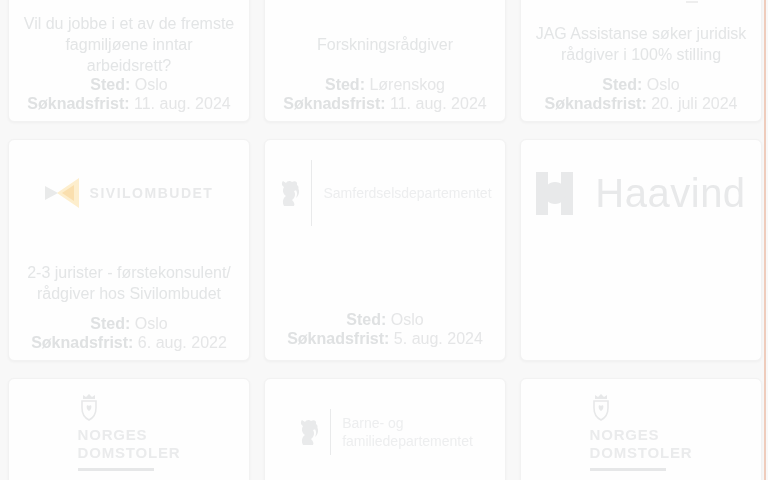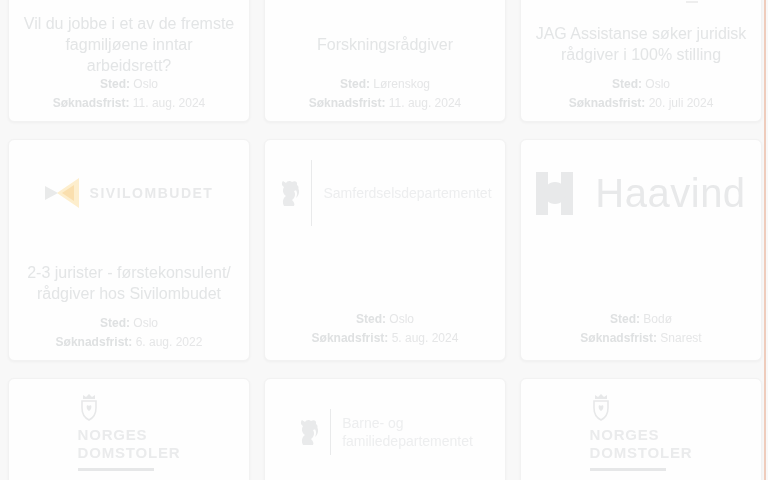--- a/index.html
+++ b/index.html
@@ -40,21 +40,21 @@
   }
   .title-zone{
     height:62px; width:100%; margin-top:6px; padding:0 14px;
     display:flex; align-items:center; justify-content:center; flex:none;
   }
   .title{
     font-size:16px; line-height:21px; font-weight:400;
     color:var(--title-text);
   }
   .meta{ margin-top:auto; margin-bottom:12px; }
-  .meta-line{ font-size:12px; line-height:19px; color:var(--meta-value); }
+  .meta-line{ font-size:16px; line-height:19px; color:var(--meta-value); }
   .meta-line .lbl{ font-weight:700; color:var(--meta-label); }
   .meta-line .val{ color:var(--meta-value); }
 
   
   .siv-logo{ display:flex; align-items:center; gap:9px; }
   .siv-text{
     font-size:14px; font-weight:700; letter-spacing:1.5px;
     color:var(--logo-gray);
   }
   .dep-logo{ display:flex; align-items:center; text-align:left; }
@@ -200,30 +200,20 @@
     <div class="logo-zone">
       <div class="haavind-logo">
         <div class="h-mark">
           <div class="h-bar left"></div>
           <div class="h-bar right"></div>
           <div class="h-dot"></div>
         </div>
         <span class="h-text">Haavind</span>
       </div>
     </div>
-    <div class="meta">
-      <div class="meta-line">
-        <span class="lbl">Sted:</span>
-        <span class="val">Bodø</span>
-      </div>
-      <div class="meta-line">
-        <span class="lbl">Søknadsfrist:</span>
-        <span class="val">Snarest</span>
-      </div>
-    </div>
   </article>
 
   <article class="card">
     <div class="logo-zone">
       <div class="nd-logo">
         <svg class="nd-crest" width="20" height="28" viewBox="0 0 20 28">
           <path d="M4 6 L4 2 L7 4 L10 1 L13 4 L16 2 L16 6 Z" fill="#e7e8e9"></path>
           <path d="M3 8 H17 V15 C17 21 14 25 10 27 C6 25 3 21 3 15 Z" fill="none" stroke="#e7e8e9" stroke-width="1.6"></path>
           <path d="M8 12 C7 14 8 17 10 18 C12 17 13 14 12 12 C11 13 9 13 8 12 Z" fill="#e7e8e9"></path>
         </svg>

